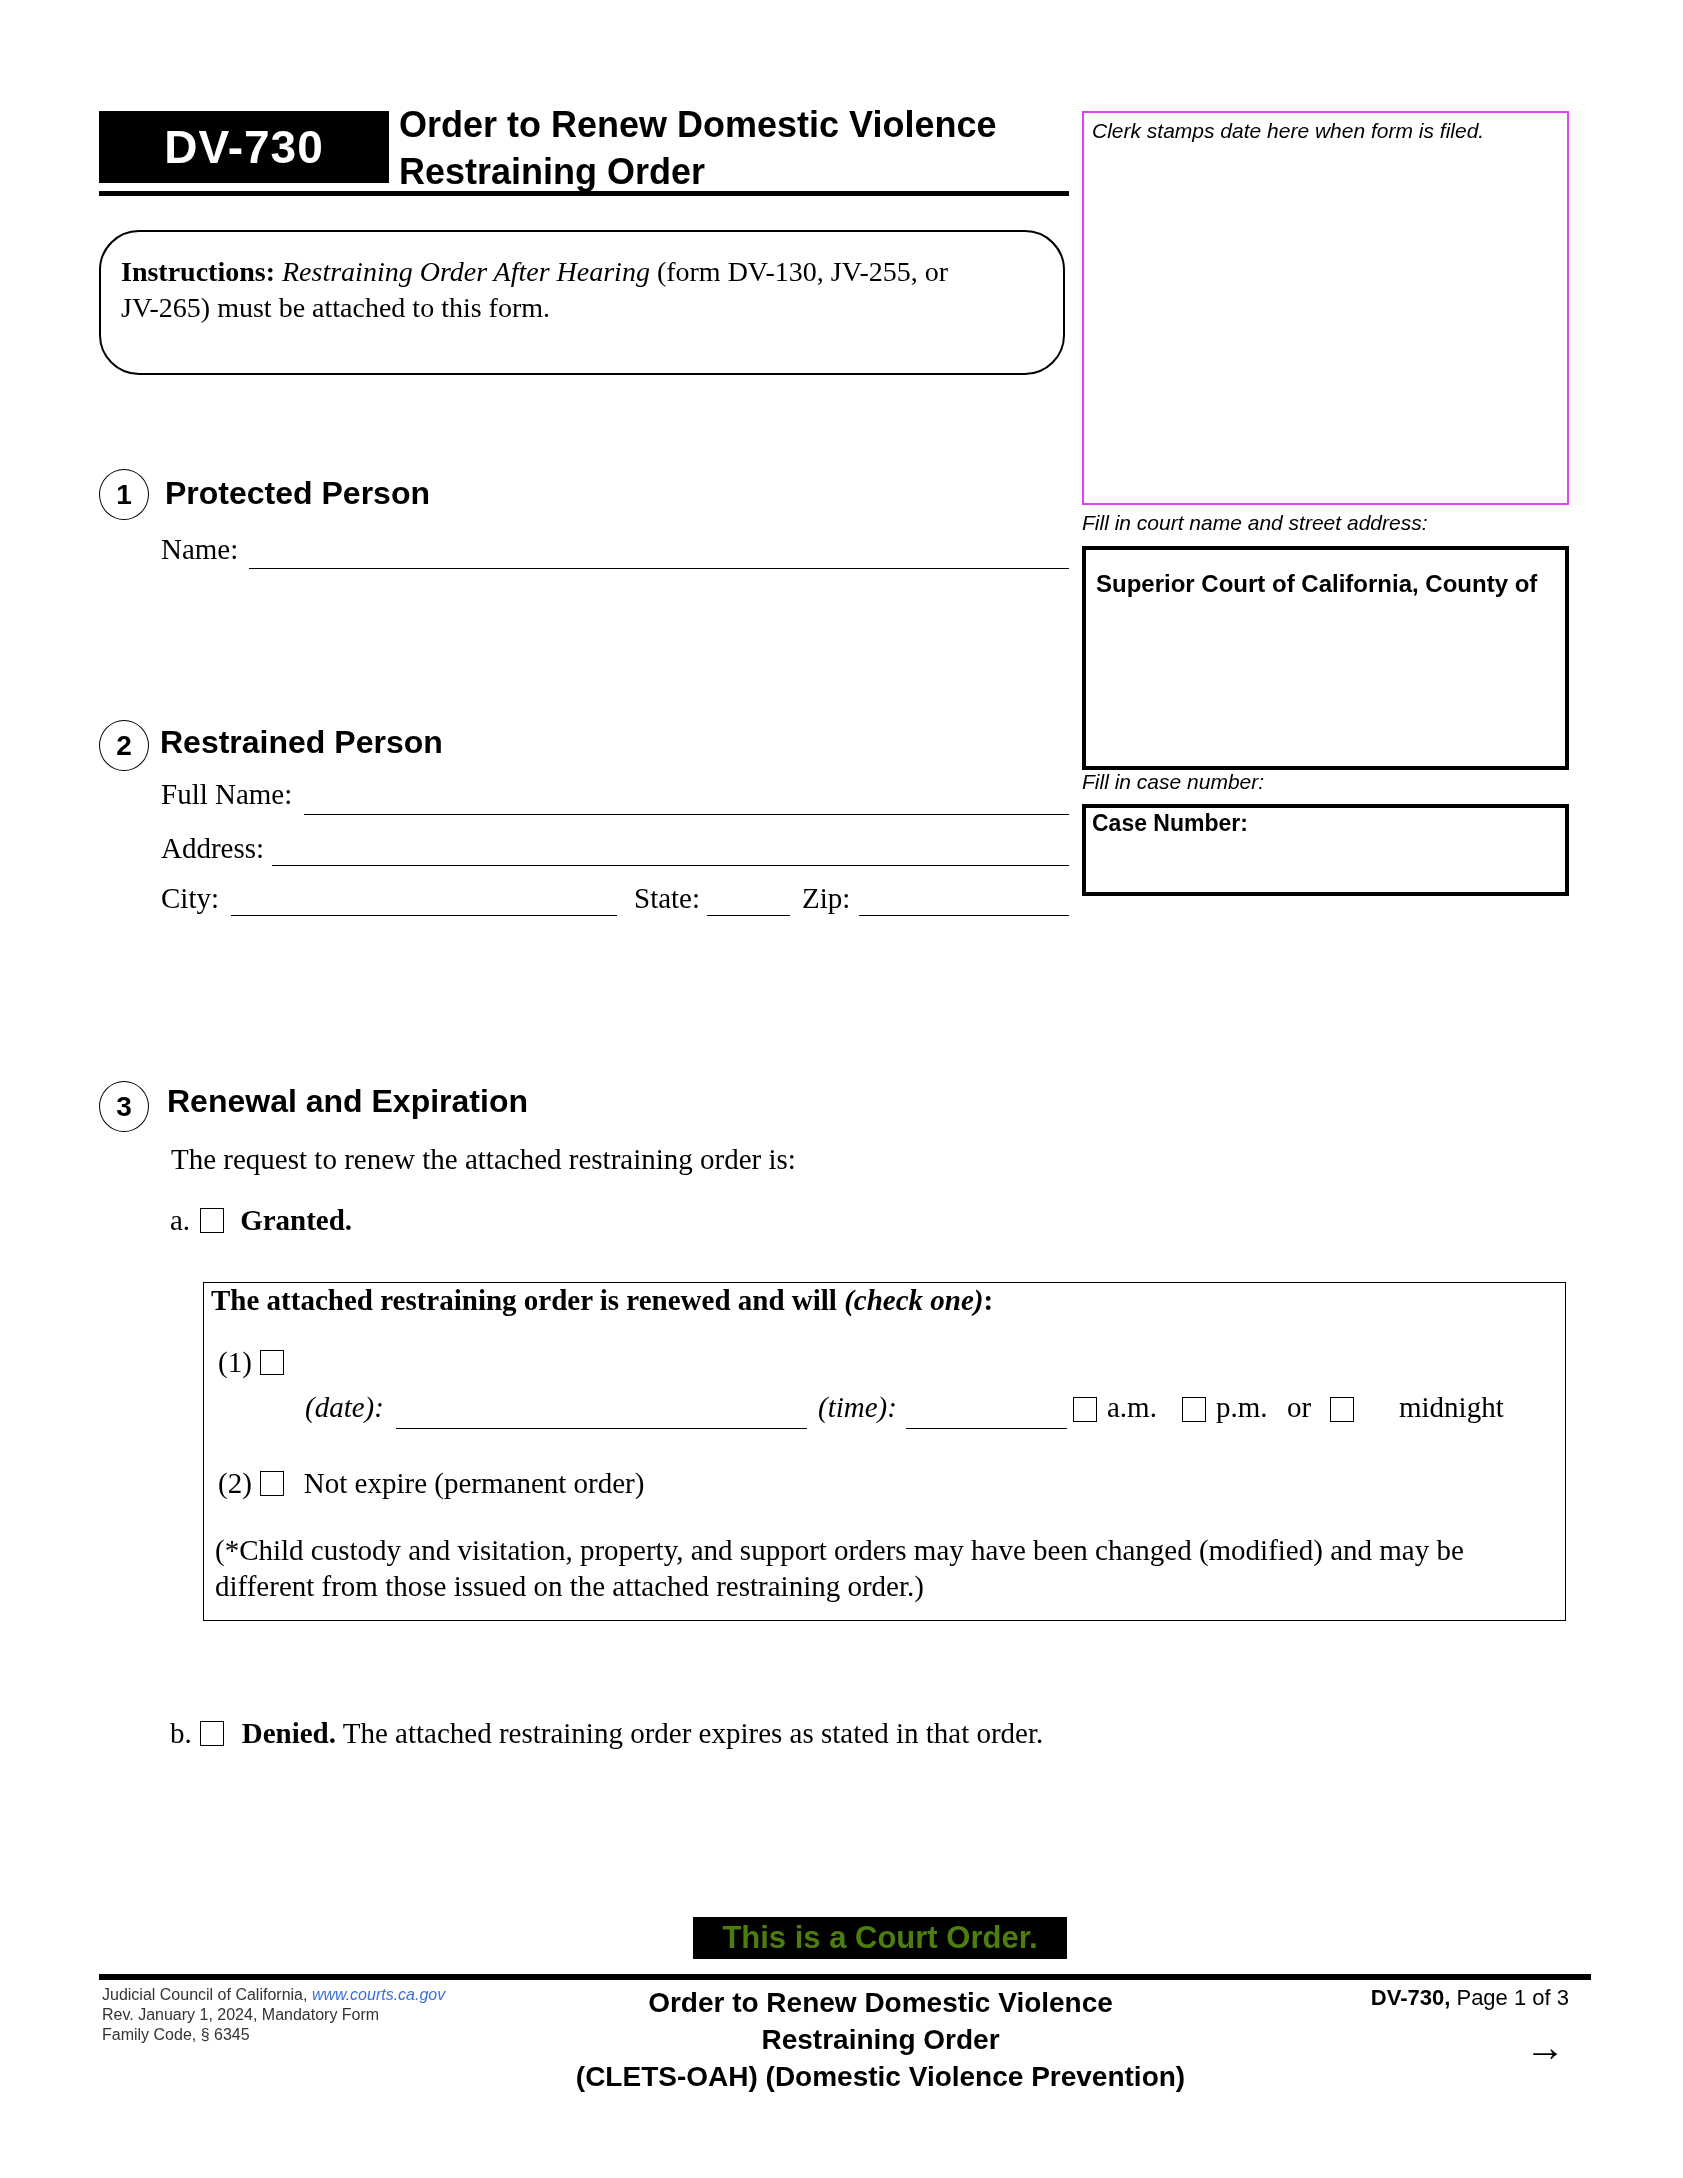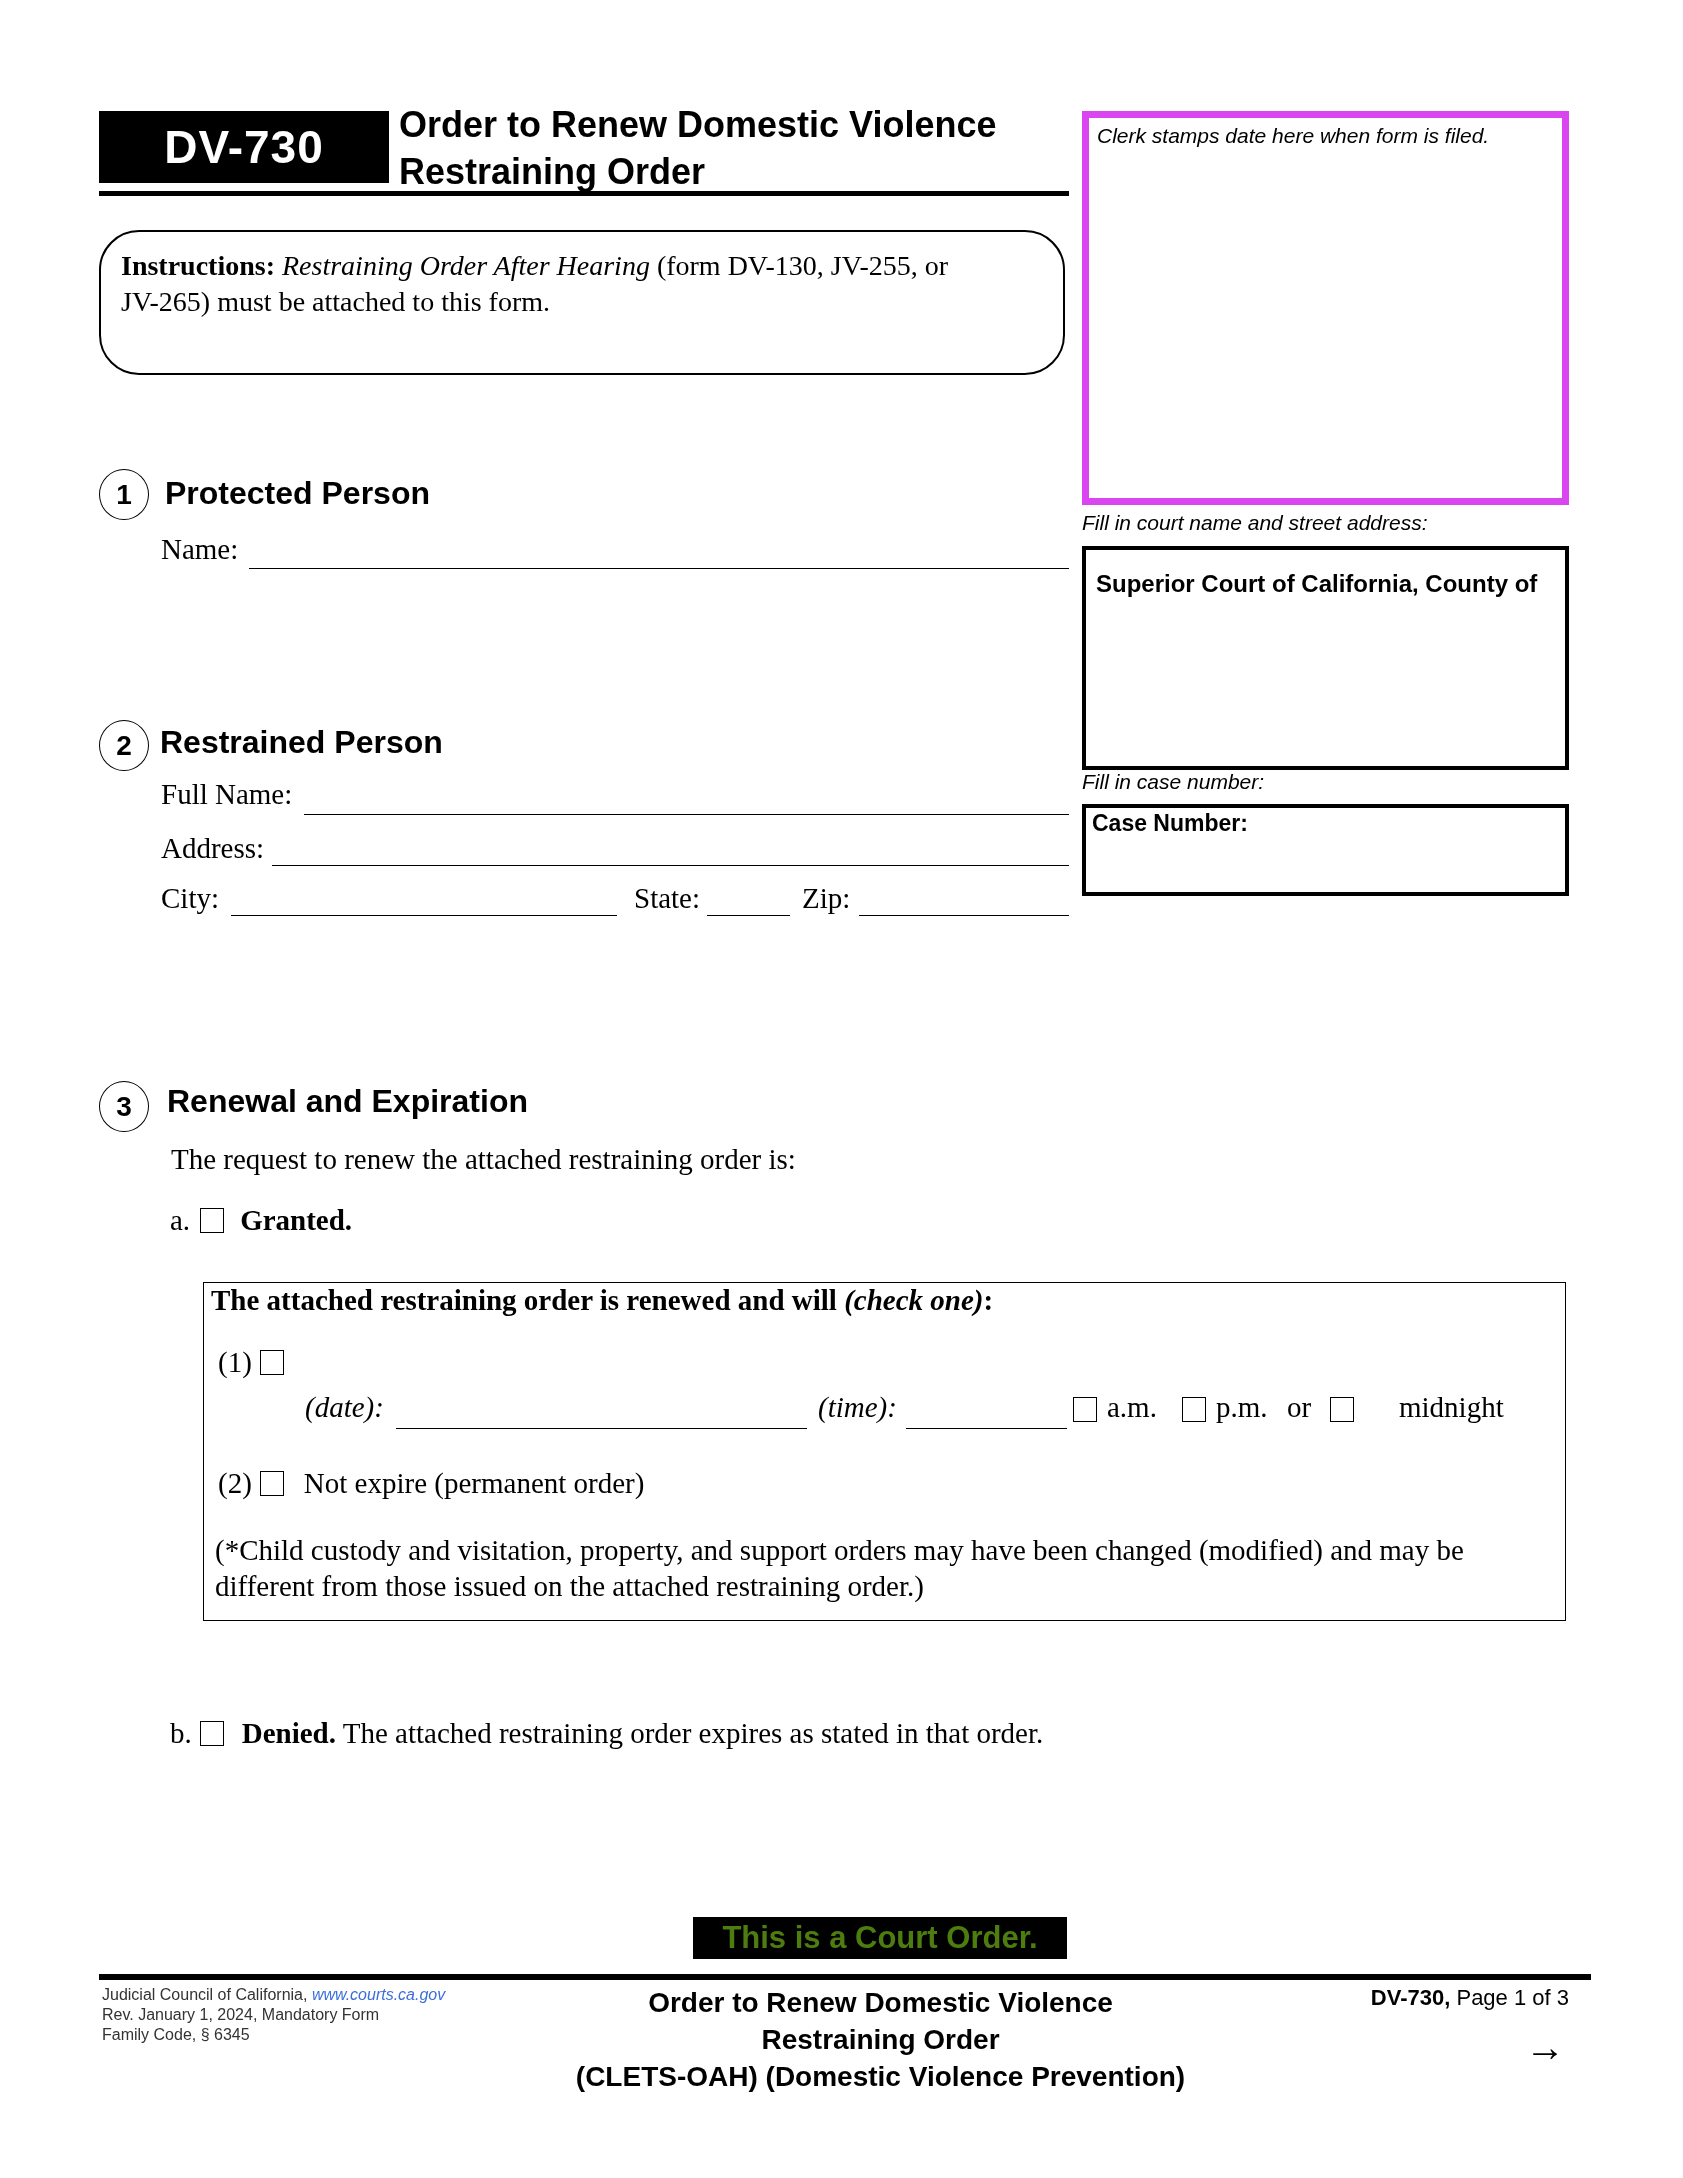--- a/index.html
+++ b/index.html
@@ -8,24 +8,24 @@
   .sans { font-family:"Liberation Sans", sans-serif; }
   .serif { font-family:"Liberation Serif", serif; }
 
   
   .form-id-box { left:99px; top:111px; width:290px; height:72px; background:#000; color:#fff;
     font-size:46px; font-weight:bold; display:flex; align-items:center; justify-content:center; letter-spacing:1px; }
   .form-title { left:399px; top:101px; font-size:36px; font-weight:bold; line-height:47px; }
   .header-rule { left:99px; top:191px; width:970px; height:5px; background:#000; }
 
   .instructions { left:99px; top:230px; width:966px; height:145px; border:2px solid #000; border-radius:40px;
-    box-sizing:border-box; padding:16px 20px 0 20px; font-size:28px; line-height:36px; }
+    box-sizing:border-box; padding:22px 20px 0 20px; font-size:28px; line-height:36px; }
 
   
-  .clerk-box { left:1082px; top:111px; width:487px; height:394px; border:7px solid #d946ef; box-sizing:border-box;
+  .clerk-box { left:1082px; top:111px; width:487px; height:394px; border:2px solid #d946ef; box-sizing:border-box;
     padding:6px 8px; font-size:21px; font-style:italic; }
   .caption { font-size:21px; font-style:italic; }
   .court-box { left:1082px; top:546px; width:487px; height:224px; border:4px solid #000; box-sizing:border-box;
     padding:20px 10px; font-size:24px; font-weight:bold; }
   .case-box { left:1082px; top:804px; width:487px; height:92px; border:4px solid #000; box-sizing:border-box;
     padding:2px 6px; font-size:23px; font-weight:bold; }
 
   
   .num-circle { width:50px; height:51px; border:1.5px solid #000; border-radius:50%; box-sizing:border-box;
     display:flex; align-items:center; justify-content:center; font-size:28px; font-weight:bold; }

